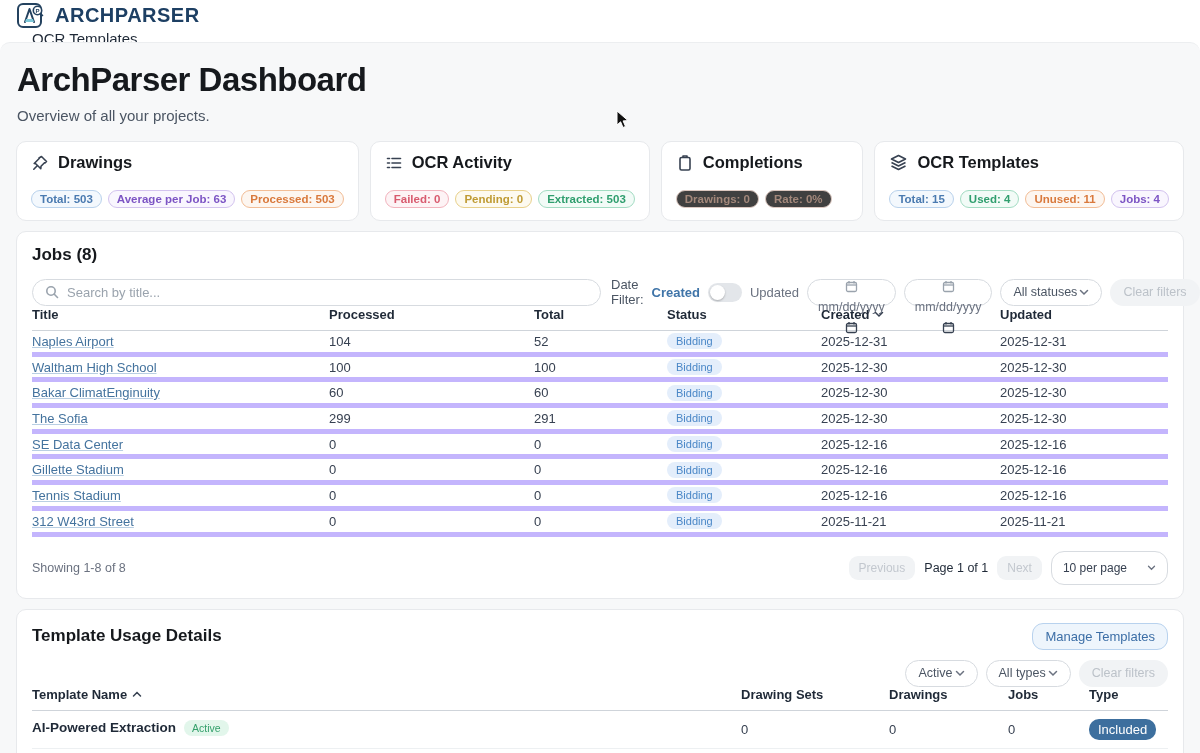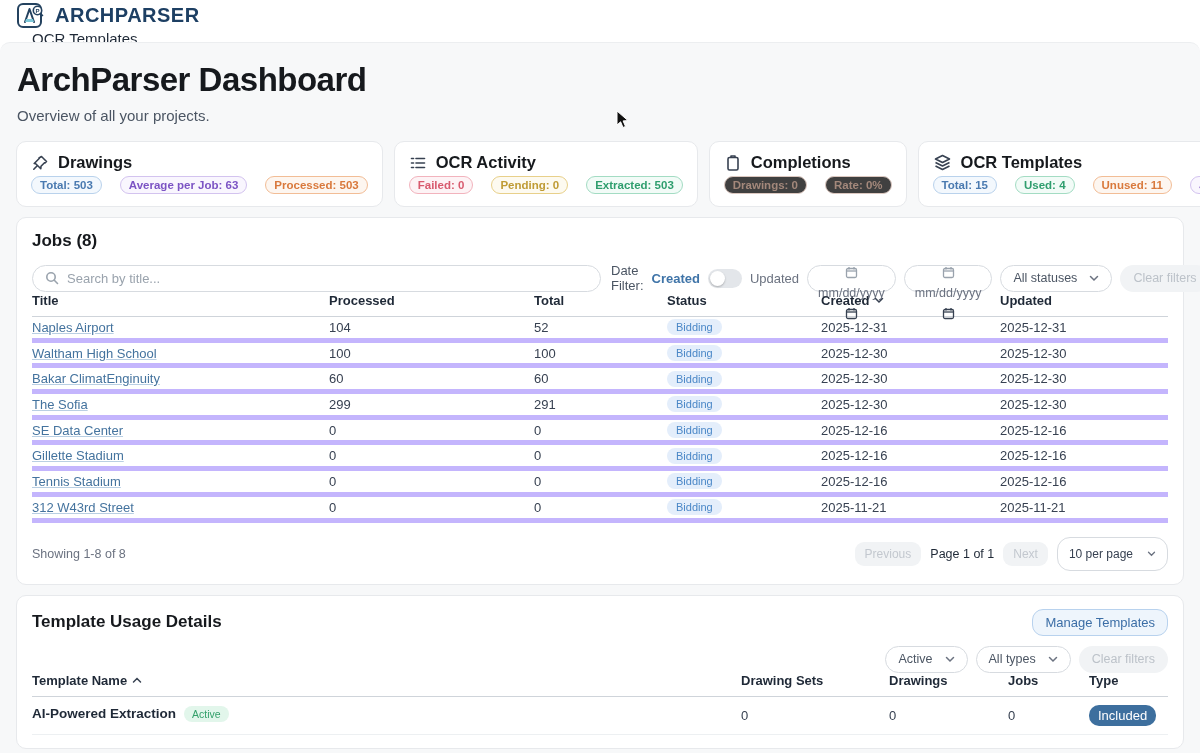--- a/index.html
+++ b/index.html
@@ -19,21 +19,21 @@
     border-top:1px solid #eceef0; padding:18px 0 0 0; position:relative; }
   .page-head { padding:0 17px; }
   .page-title { font-size:33px; font-weight:700; letter-spacing:-.5px; color:#16191d; }
   .page-sub { font-size:15px; color:#4b5563; margin-top:8px; }
 
   
   .cards { display:flex; gap:11px; padding:0 16px; margin-top:17px; }
   .card { flex:1; background:#fff; border:1px solid #e7e9ec; border-radius:10px; padding:11px 14px 12px; }
   .card-title-row { display:flex; align-items:center; gap:9px; }
   .card-title { font-size:16.5px; font-weight:700; color:#16191d; }
-  .card-badges { display:flex; gap:18px; margin-top:4px; flex-wrap:nowrap; }
+  .card-badges { display:flex; gap:6px; margin-top:18px; flex-wrap:nowrap; }
   .badge { font-size:11.5px; font-weight:600; padding:2px 8px; border-radius:11px; border:1px solid; white-space:nowrap; }
   .badge.blue   { color:#4a7ab0; border-color:#b9d2ec; background:#f3f8fd; }
   .badge.purple { color:#7c54c4; border-color:#d3c3ef; background:#f9f6fe; }
   .badge.orange { color:#d9793c; border-color:#f2bd96; background:#fdf6f0; }
   .badge.red    { color:#d85a6e; border-color:#f2b3bd; background:#fdf3f5; }
   .badge.amber  { color:#bf9b34; border-color:#e8d08a; background:#fdfaf0; }
   .badge.green  { color:#2f9e6e; border-color:#a3dcc3; background:#f2fbf7; }
   .badge.tan    { color:#a3887b; border-color:#dcc8c0; background:#404040; }
 
   
@@ -49,41 +49,41 @@
   .search-box input::placeholder { color:#9aa3ad; }
   .dim-label { font-size:13px; color:#4b5563; margin-left:2px; }
   .toggle-created { font-size:13px; font-weight:600; color:#3f74a8; }
   .toggle { width:34px; height:19px; background:#e3e6ea; border-radius:10px; position:relative; flex:none; cursor:pointer; }
   .toggle .knob { position:absolute; top:2px; left:2px; width:15px; height:15px; background:#fff;
     border-radius:50%; box-shadow:0 1px 2px rgba(0,0,0,.25); }
   .toggle-updated { font-size:13px; color:#6b7280; }
   .date-input { display:flex; align-items:center; gap:7px; border:1px solid #d7dbe0; border-radius:14px;
     height:27px; padding:0 10px; background:#fff;flex-direction:column; }
   .date-input .ph { font-size:12.5px; color:#6b7280; }
-  .pill-select { display:flex; align-items:center; gap:12px; border:1px solid #d7dbe0; border-radius:14px;
+  .pill-select { display:flex; align-items:center; gap:2px; border:1px solid #d7dbe0; border-radius:14px;
     height:27px; padding:0 12px; background:#fff; font-size:12.5px; color:#4b5563; cursor:pointer; white-space:nowrap; }
   .btn-disabled { border:none; background:#f1f3f5; color:#bcc2c9; font-size:12.5px; border-radius:14px;
     height:27px; padding:0 13px; white-space:nowrap; }
 
   
   .jobs-grid { display:grid; grid-template-columns:297px 205px 133px 154px 179px 1fr; align-items:center; }
   .jobs-head { border-bottom:1px solid #cfd4da; padding-bottom:8px; }
   .th { font-size:13px; font-weight:700; color:#1f2937; display:flex; align-items:center; gap:5px; }
   .job-row { height:25.7px; border-bottom:5px solid #c4b5fd; font-size:13px; color:#374151; }
   .job-link { color:#44739e; text-decoration:underline; text-decoration-color:#b9cfe3; cursor:pointer; font-size:13px; }
   .status-pill { display:inline-block; font-size:11px; font-weight:500; color:#4a87c7; background:#e4eefb;
     border-radius:9px; padding:2px 9px; }
 
   
   .jobs-footer { display:flex; align-items:center; margin-top:14px; }
   .showing { font-size:12.5px; color:#6b7280; }
   .pager { margin-left:auto; display:flex; align-items:center; gap:9px; }
   .pg-btn { border:none; background:#f1f3f5; color:#c3c8cf; font-size:12px; border-radius:9px; padding:5px 10px; }
   .pg-info { font-size:12.5px; color:#1f2937; }
-  .per-page { display:flex; align-items:center; gap:14px; border:1px solid #d7dbe0; border-radius:13px;
+  .per-page { display:flex; align-items:center; gap:20px; border:1px solid #d7dbe0; border-radius:13px;
     height:34px; padding:0 11px; font-size:12px; color:#374151; background:#fff; cursor:pointer; white-space:nowrap; }
 
   
   .tpl-header-row { display:flex; align-items:center; }
   .manage-btn { margin-left:auto; border:1px solid #b8d2ee; background:#eef5fc; color:#3c6ea6;
     font-size:13px; font-weight:500; border-radius:11px; padding:5px 12px; cursor:pointer; }
   .tpl-filter-row { display:flex; justify-content:flex-end; gap:8px; margin-top:10px; }
   .tpl-grid { display:grid; grid-template-columns:709px 148px 119px 81px 1fr; }
   .tpl-head { border-bottom:1px solid #cfd4da; padding-bottom:8px; align-items:center; }
   .tpl-row { border-bottom:1px solid #edf0f2; padding:9px 0 8px; align-items:start; }

